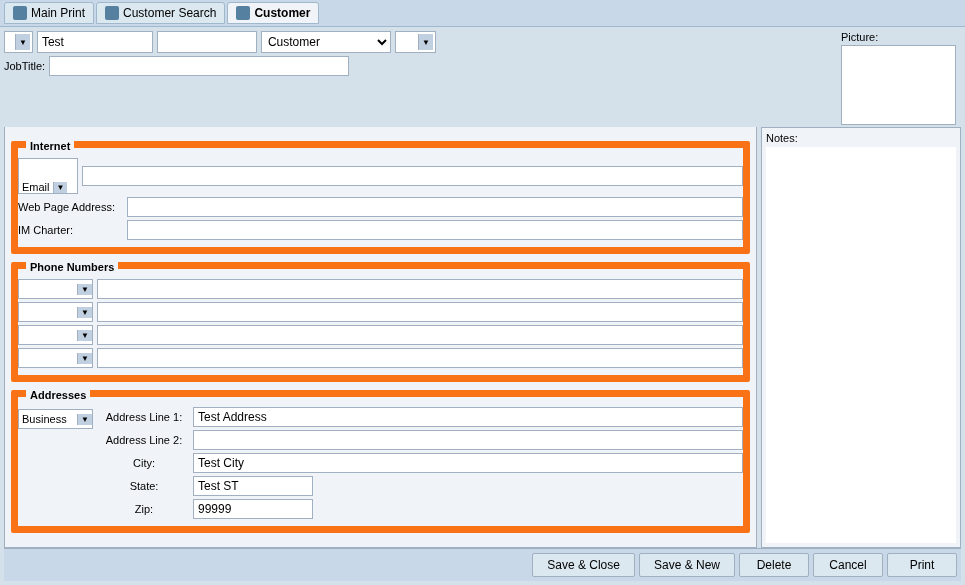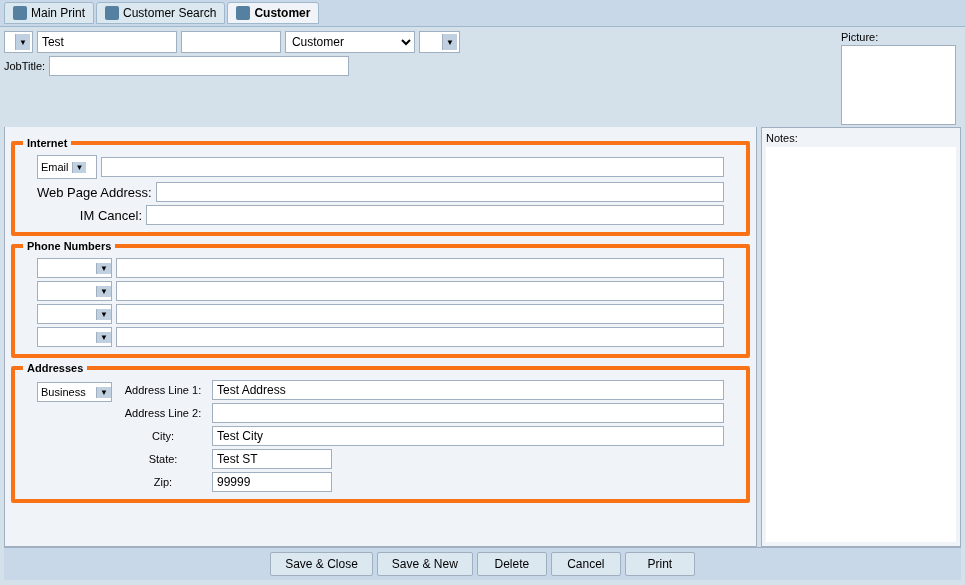--- a/index.html
+++ b/index.html
@@ -172,24 +172,24 @@
     .tab-content {
       border: 1px solid #a0b0c0;
       border-top: none;
       background: #f0f4f8;
       padding: 6px;
       flex: 1;
     }
 
     
     .section-group {
-      border: 4px solid #f97316;
+      border: 7px solid #f97316;
       border-radius: 2px;
       margin-bottom: 8px;
-      padding: 4px 22px;
+      padding: 4px 0;
       position: relative;
       background: #f0f4f8;
     }
     .section-legend {
       position: absolute;
       top: -8px;
       left: 8px;
       background: #f0f4f8;
       padding: 0 4px;
       font-size: 11px;
@@ -200,38 +200,37 @@
     .internet-section {
       margin-top: 8px;
     }
     .internet-row {
       display: flex;
       align-items: center;
       margin-bottom: 3px;
       gap: 4px;
     }
     .internet-label {
-      font-size: 13px;
-      text-align: right;
+      font-size: 11px;
       white-space: nowrap;
     }
     .internet-input {
       border: 1px solid #a0b0c0;
       background: white;
       padding: 2px 4px;
       height: 20px;
       flex: 1;
       outline: none;
     }
     .email-dropdown {
       display: flex;
-      align-items: center;
-      background: white;
-      border: 1px solid #a0b0c0;
-      height: 24px;
+      align-items: flex-end;
+      background: white;
+      border: 1px solid #a0b0c0;
+      height: 36px;
       min-width: 60px;
     }
 
     
     .phone-row {
       display: flex;
       align-items: center;
       margin-bottom: 3px;
       gap: 4px;
     }
@@ -332,21 +331,21 @@
       background: white;
       outline: none;
       resize: none;
       font-size: 11px;
       padding: 2px;
     }
 
     
     .bottom-bar {
       display: flex;
-      justify-content: center;
+      justify-content: flex-end;
       align-items: center;
       gap: 4px;
       padding: 4px;
       background: #c8d8e8;
       border-top: 1px solid #a0b0c0;
     }
     .bottom-btn {
       padding: 4px 14px;
       background: #dce8f0;
       border: 1px solid #a0b0c0;
@@ -386,21 +385,21 @@
 <div class="main-content">
 
   <div class="header-top">
     <div class="header-fields">
 
       <div class="header-row">
         <div class="dropdown-small">
           <span style="padding:0 4px; font-size:11px;"></span>
           <span class="dropdown-arrow">▼</span>
         </div>
-        <input class="header-input" style="width: 140px;" value="Test">
+        <input class="header-input" style="width: 116px;" value="Test">
         <input class="header-input" style="width: 100px;" value="">
         <div class="header-dropdown" style="width:130px;">
           <select style="width:100%; border:none; background:transparent; outline:none; font-size:12px;">
             <option>Customer</option>
           </select>
         </div>
         <div class="dropdown-small">
           <span style="padding:0 10px; font-size:11px;"></span>
           <span class="dropdown-arrow">▼</span>
         </div>
@@ -435,21 +434,21 @@
             </div>
             <input class="internet-input" value="" style="">
           </div>
 
           <div class="internet-row">
             <span class="internet-label" style="min-width:105px;">Web Page Address:</span>
             <input class="internet-input" value="" style="">
           </div>
 
           <div class="internet-row">
-            <span class="internet-label" style="min-width:105px;">IM Cancel:</span>
+            <span class="internet-label" style="min-width:105px;">IM Charter:</span>
             <input class="internet-input" value="" style="">
           </div>
         </div>
 
         <div class="section-group">
           <span class="section-legend">Phone Numbers</span>
           <div style="margin-top:6px;">
             <div class="phone-row">
               <div class="phone-type-dropdown">
                 <span style="flex:1; padding:0 3px;"></span>

